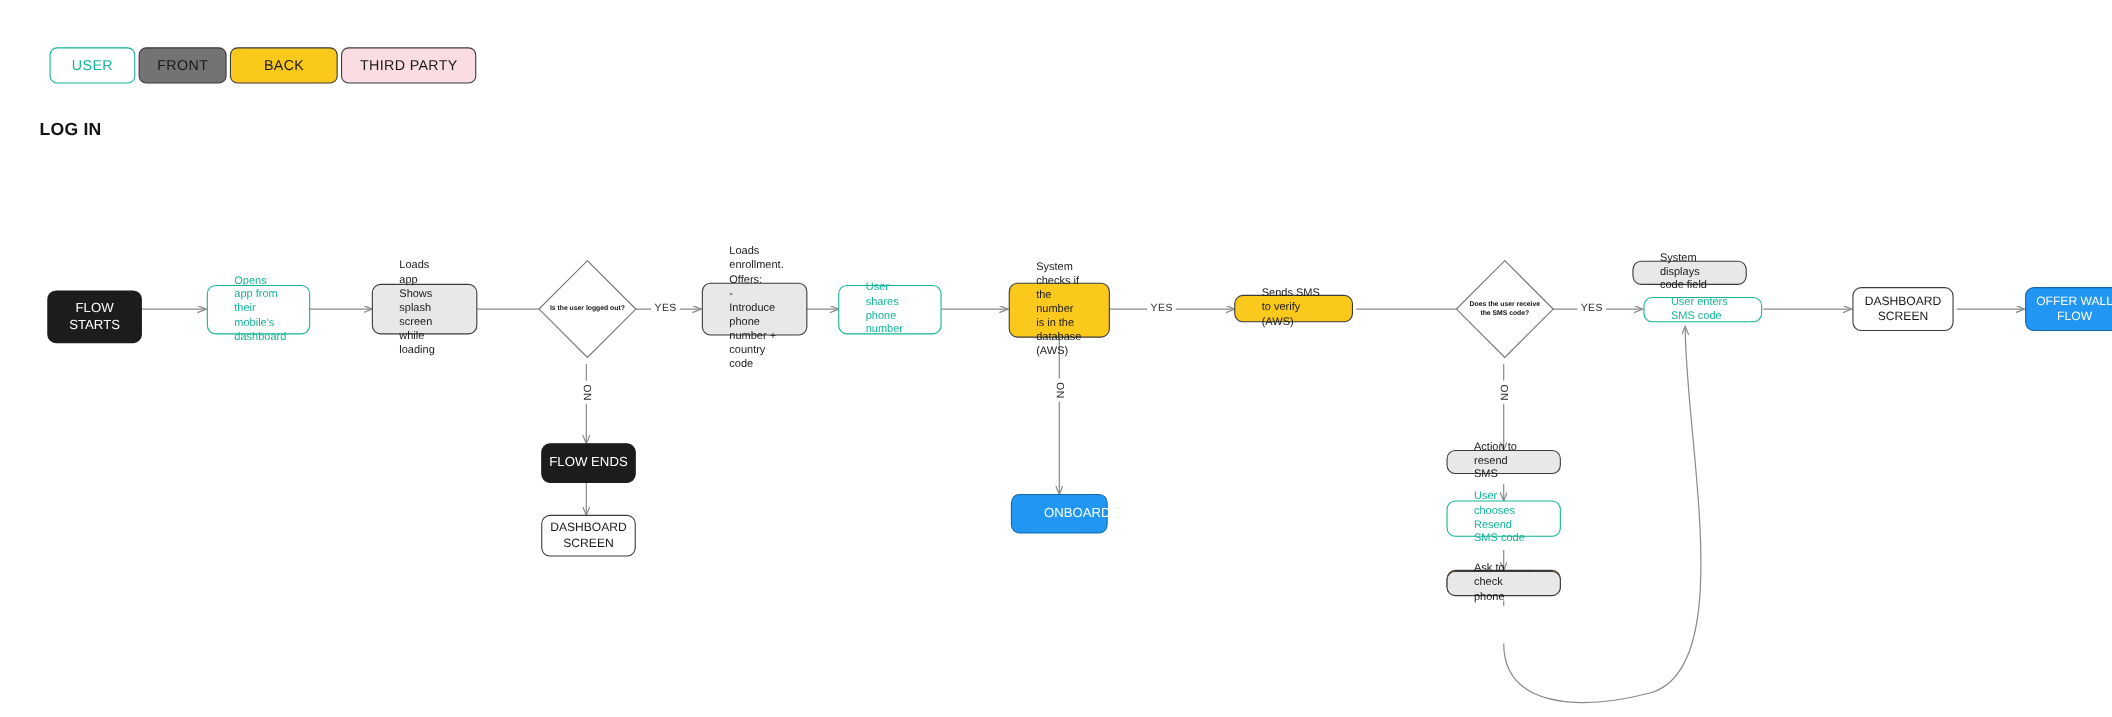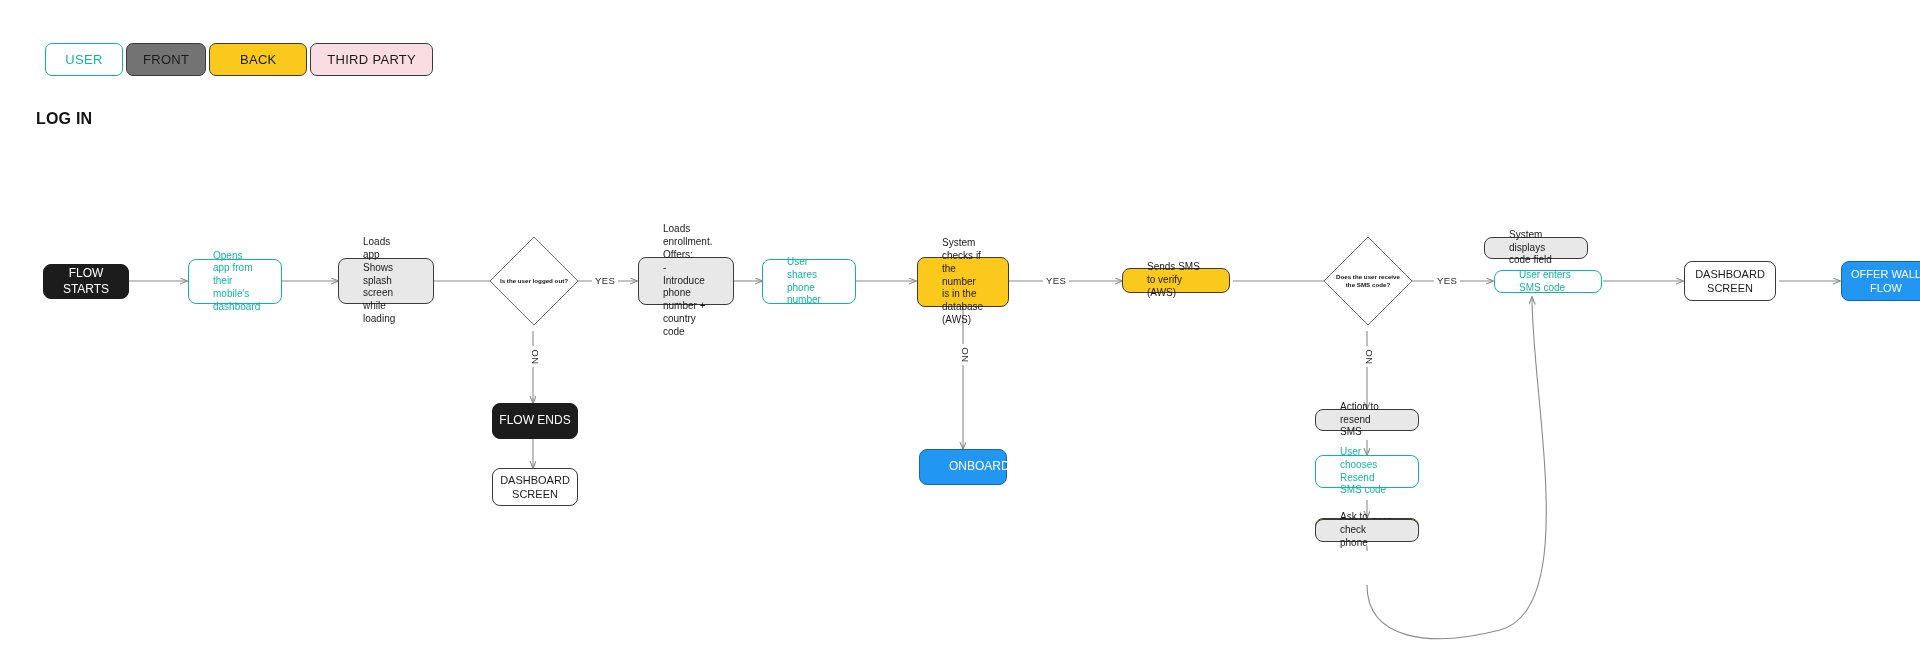--- a/index.html
+++ b/index.html
@@ -191,21 +191,21 @@
   <div class="legend-chip chip-back">
       <span>BACK</span>
     </div>
   <div class="legend-chip chip-third">
       <span>THIRD PARTY</span>
     </div>
 </div>
 
 <div class="section-title">LOG IN</div>
 
-<div class="node n-black center fs12" style="left:43px;  top:264px; width:86px;  height:35px;">
+<div class="node n-black center fs12" style="left:43px;  top:264px; width:86px;  height:48px;">
   <span class="txt">FLOW STARTS</span>
 </div>
 
 <div class="node n-user pad-l fs10" style="left:188px; top:259px; width:94px; height:45px;">
   <span class="txt">Opens app from their mobile's dashboard</span>
 </div>
 
 <div class="node n-front pad-l fs10" style="left:338px; top:258px; width:96px; height:46px; white-space:pre-line;">
   <span class="txt">Loads app
 Shows splash screen

